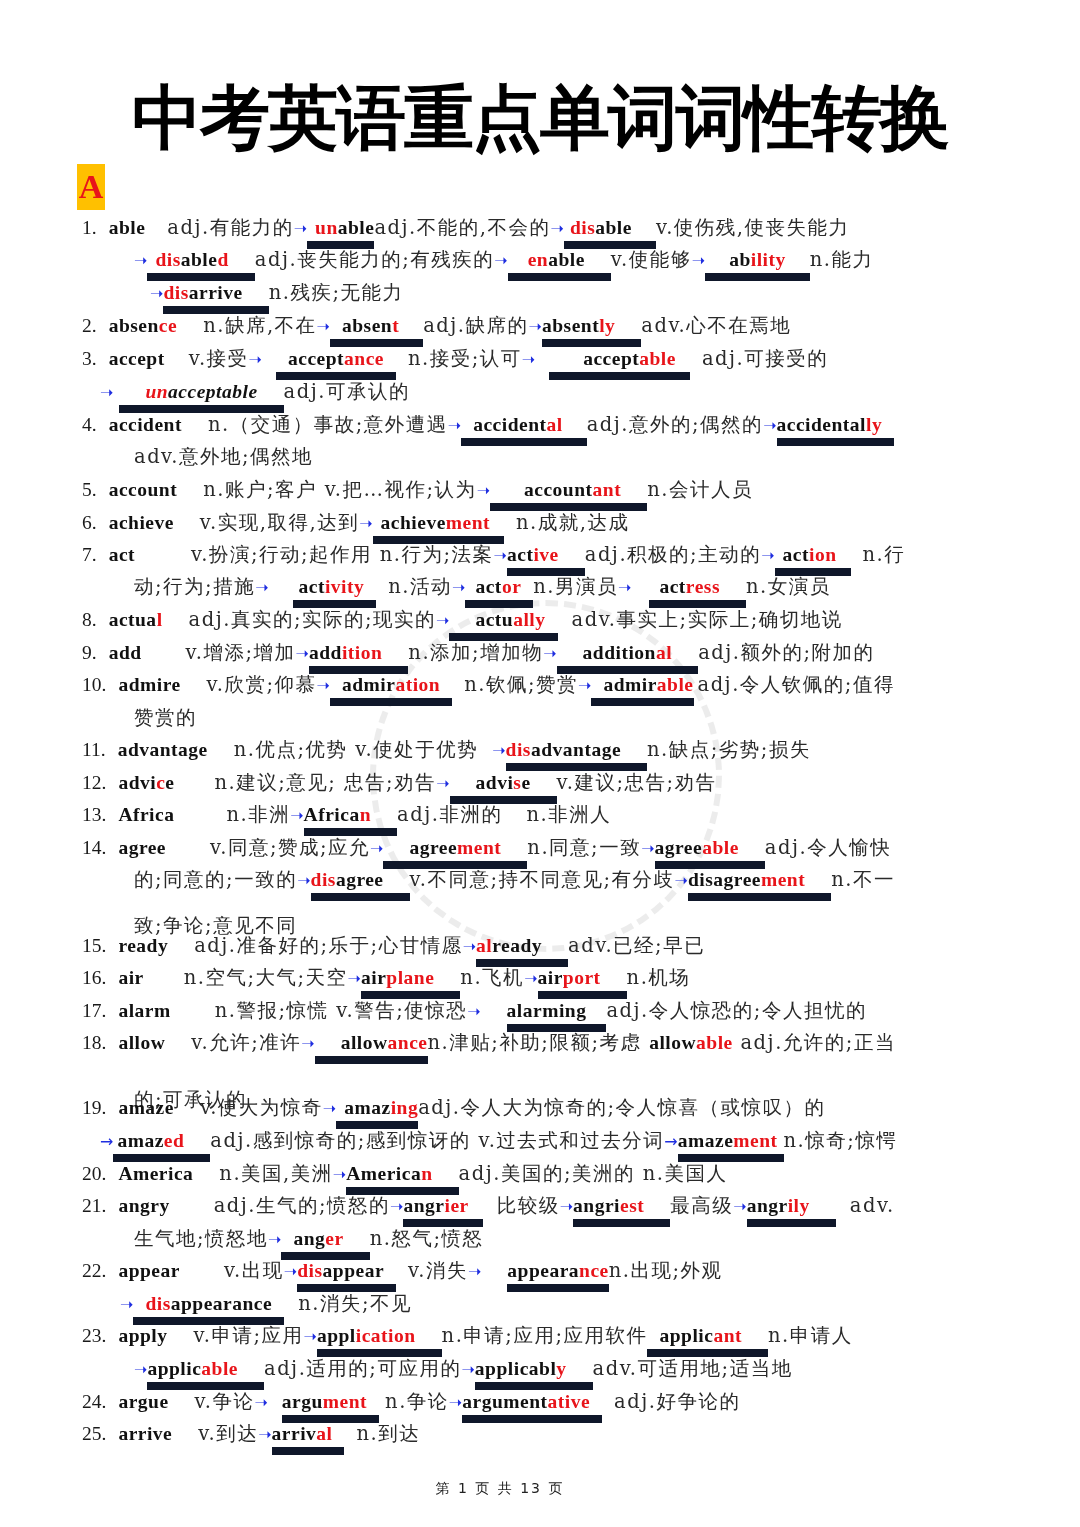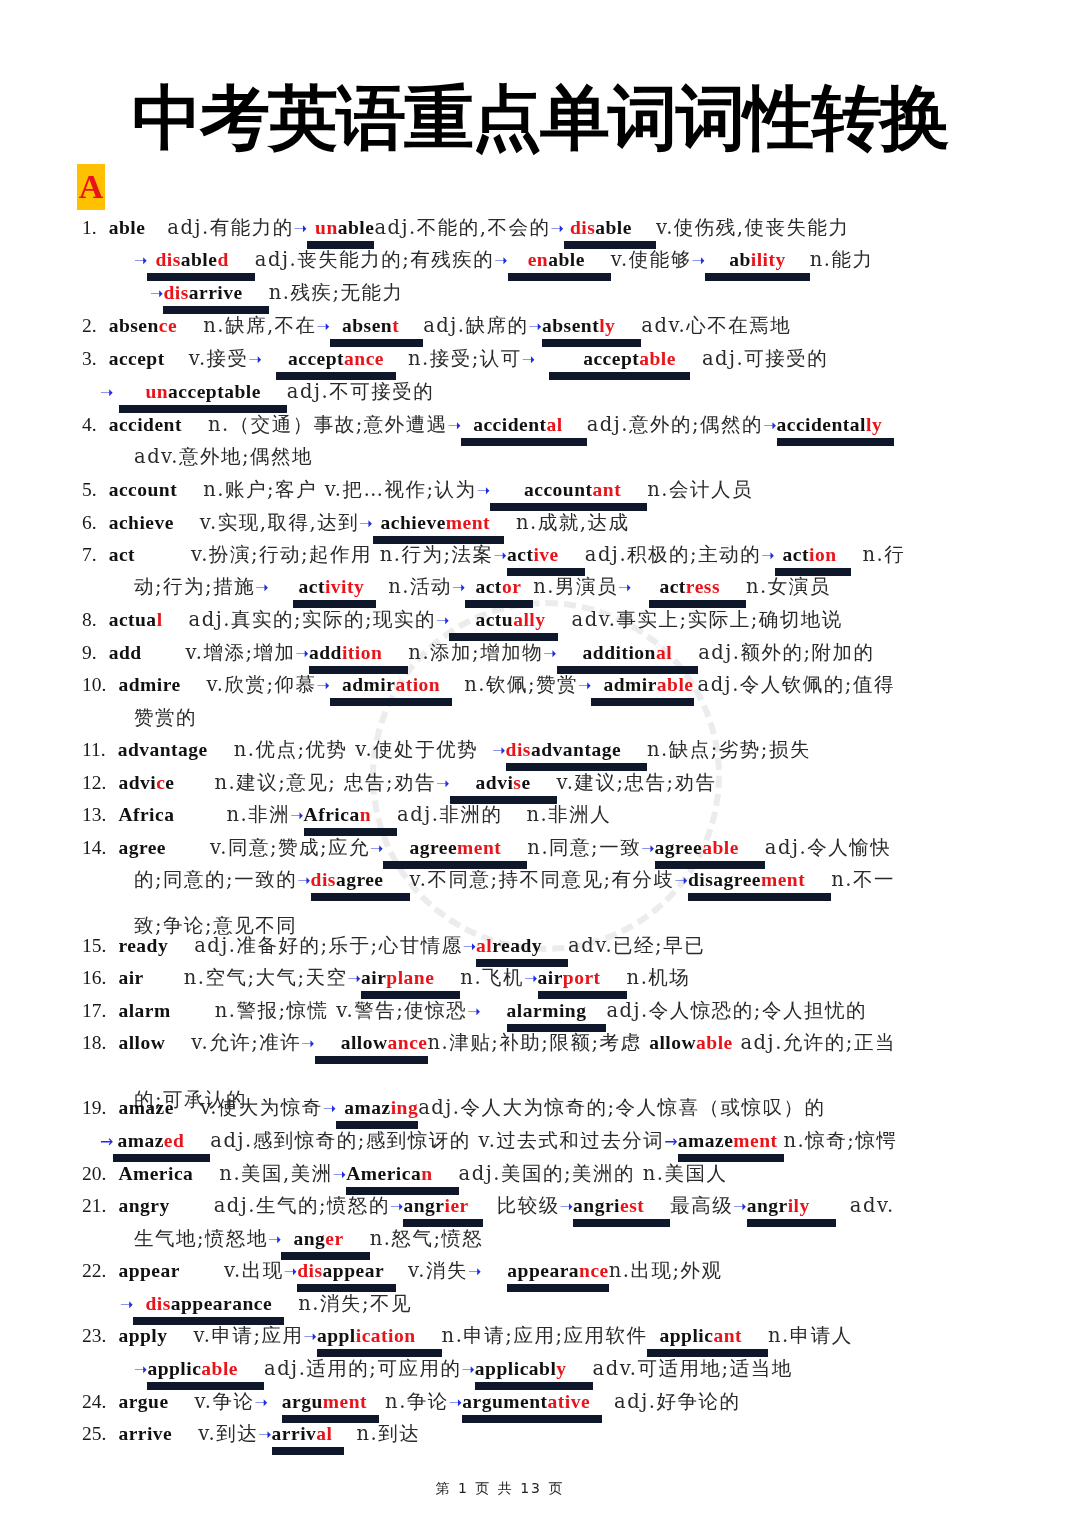--- a/index.html
+++ b/index.html
@@ -33,21 +33,21 @@
 <div class="title">中考英语重点单词词性转换</div>
 <div class="section-badge">A</div>
 <div class="watermark"></div>
 
 <div class="entries" id="entries">
     <div class="line" style="top: 0px; left: 82px;"><span class="num">1.</span><span style="display: inline-block; width: 12px;"></span><span class="head"><span class="blk">able</span></span><span style="display: inline-block; width: 22px;"></span><span class="t">adj.有能力的</span><span class="arr">➝</span><span class="blank" style="padding-left: 8px; padding-right: 0px;"><span class="red">un</span><span class="blk">able</span></span><span class="t">adj.不能的,不会的</span><span class="arr">➝</span><span class="blank" style="padding-left: 6px; padding-right: 24px;"><span class="red">dis</span><span class="blk">able</span></span><span class="t">v.使伤残,使丧失能力</span></div>
     <div class="line" style="top: 32px; left: 134px;"><span class="arr">➝</span><span class="blank" style="padding-left: 8px; padding-right: 26px;"><span class="red">dis</span><span class="blk">able</span><span class="red">d</span></span><span class="t">adj.丧失能力的;有残疾的</span><span class="arr">➝</span><span class="blank" style="padding-left: 20px; padding-right: 26px;"><span class="red">en</span><span class="blk">able</span></span><span class="t">v.使能够</span><span class="arr">➝</span><span class="blank" style="padding-left: 24px; padding-right: 24px;"><span class="blk">ab</span><span class="red">ility</span></span><span class="t">n.能力</span></div>
     <div class="line" style="top: 65px; left: 150px;"><span class="arr">➝</span><span class="blank" style="padding-left: 0px; padding-right: 26px;"><span class="red">dis</span><span class="blk">arrive</span></span><span class="t">n.残疾;无能力</span></div>
     <div class="line" style="top: 98px; left: 82px;"><span class="num">2.</span><span style="display: inline-block; width: 12px;"></span><span class="head"><span class="blk">absen</span><span class="red">ce</span></span><span style="display: inline-block; width: 26px;"></span><span class="t">n.缺席,不在</span><span class="arr">➝</span><span class="blank" style="padding-left: 12px; padding-right: 24px;"><span class="blk">absen</span><span class="red">t</span></span><span class="t">adj.缺席的</span><span class="arr">➝</span><span class="blank" style="padding-left: 0px; padding-right: 26px;"><span class="blk">absent</span><span class="red">ly</span></span><span class="t">adv.心不在焉地</span></div>
     <div class="line" style="top: 131px; left: 82px;"><span class="num">3.</span><span style="display: inline-block; width: 12px;"></span><span class="head"><span class="blk">accept</span></span><span style="display: inline-block; width: 24px;"></span><span class="t">v.接受</span><span class="arr">➝</span><span style="display: inline-block; width: 14px;"></span><span class="blank" style="padding-left: 12px; padding-right: 12px;"><span class="blk">accept</span><span class="red">ance</span></span><span style="display: inline-block; width: 12px;"></span><span class="t">n.接受;认可</span><span class="arr">➝</span><span style="display: inline-block; width: 14px;"></span><span class="blank" style="padding-left: 34px; padding-right: 14px;"><span class="blk">accept</span><span class="red">able</span></span><span style="display: inline-block; width: 12px;"></span><span class="t">adj.可接受的</span></div>
-    <div class="line" style="top: 164px; left: 100px;"><span class="arr">➝</span><span style="display: inline-block; width: 6px;"></span><span class="blank" style="padding-left: 26px; padding-right: 26px;"><span class="red">un</span><span class="blk">acceptable</span></span><span class="t">adj.不可接受的</span></div>
+    <div class="line" style="top: 164px; left: 100px;"><span class="arr">➝</span><span style="display: inline-block; width: 6px;"></span><span class="blank" style="padding-left: 26px; padding-right: 26px; font-style: italic;"><span class="red">un</span><span class="blk">acceptable</span></span><span class="t">adj.可承认的</span></div>
     <div class="line" style="top: 197px; left: 82px;"><span class="num">4.</span><span style="display: inline-block; width: 12px;"></span><span class="head"><span class="blk">accident</span></span><span style="display: inline-block; width: 26px;"></span><span class="t">n.（交通）事故;意外遭遇</span><span class="arr">➝</span><span class="blank" style="padding-left: 12px; padding-right: 24px;"><span class="blk">accident</span><span class="red">al</span></span><span class="t">adj.意外的;偶然的</span><span class="arr">➝</span><span class="blank" style="padding-left: 0px; padding-right: 12px;"><span class="blk">accidental</span><span class="red">ly</span></span></div>
     <div class="line" style="top: 229px; left: 134px;"><span class="t">adv.意外地;偶然地</span></div>
     <div class="line" style="top: 262px; left: 82px;"><span class="num">5.</span><span style="display: inline-block; width: 12px;"></span><span class="head"><span class="blk">account</span></span><span style="display: inline-block; width: 26px;"></span><span class="t">n.账户;客户 v.把…视作;认为</span><span class="arr">➝</span><span class="blank" style="padding-left: 34px; padding-right: 26px;"><span class="blk">account</span><span class="red">ant</span></span><span class="t">n.会计人员</span></div>
     <div class="line" style="top: 295px; left: 82px;"><span class="num">6.</span><span style="display: inline-block; width: 12px;"></span><span class="head"><span class="blk">achieve</span></span><span style="display: inline-block; width: 26px;"></span><span class="t">v.实现,取得,达到</span><span class="arr">➝</span><span class="blank" style="padding-left: 8px; padding-right: 14px;"><span class="blk">achieve</span><span class="red">ment</span></span><span style="display: inline-block; width: 12px;"></span><span class="t">n.成就,达成</span></div>
     <div class="line" style="top: 327px; left: 82px;"><span class="num">7.</span><span style="display: inline-block; width: 12px;"></span><span class="head"><span class="blk">act</span></span><span style="display: inline-block; width: 56px;"></span><span class="t">v.扮演;行动;起作用 n.行为;法案</span><span class="arr">➝</span><span class="blank" style="padding-left: 0px; padding-right: 26px;"><span class="blk">act</span><span class="red">ive</span></span><span class="t">adj.积极的;主动的</span><span class="arr">➝</span><span class="blank" style="padding-left: 8px; padding-right: 14px;"><span class="blk">act</span><span class="red">ion</span></span><span style="display: inline-block; width: 12px;"></span><span class="t">n.行</span></div>
     <div class="line" style="top: 359px; left: 134px;"><span class="t">动;行为;措施</span><span class="arr">➝</span><span style="display: inline-block; width: 24px;"></span><span class="blank" style="padding-left: 6px; padding-right: 12px;"><span class="blk">act</span><span class="red">ivity</span></span><span style="display: inline-block; width: 12px;"></span><span class="t">n.活动</span><span class="arr">➝</span><span class="blank" style="padding-left: 10px; padding-right: 12px;"><span class="blk">act</span><span class="red">or</span></span><span class="t">n.男演员</span><span class="arr">➝</span><span style="display: inline-block; width: 18px;"></span><span class="blank" style="padding-left: 10px; padding-right: 26px;"><span class="blk">act</span><span class="red">ress</span></span><span class="t">n.女演员</span></div>
     <div class="line" style="top: 392px; left: 82px;"><span class="num">8.</span><span style="display: inline-block; width: 12px;"></span><span class="head"><span class="blk">actua</span><span class="red">l</span></span><span style="display: inline-block; width: 26px;"></span><span class="t">adj.真实的;实际的;现实的</span><span class="arr">➝</span><span class="blank" style="padding-left: 26px; padding-right: 12px;"><span class="blk">actu</span><span class="red">ally</span></span><span style="display: inline-block; width: 14px;"></span><span class="t">adv.事实上;实际上;确切地说</span></div>
     <div class="line" style="top: 425px; left: 82px;"><span class="num">9.</span><span style="display: inline-block; width: 12px;"></span><span class="head"><span class="blk">add</span></span><span style="display: inline-block; width: 44px;"></span><span class="t">v.增添;增加</span><span class="arr">➝</span><span class="blank" style="padding-left: 0px; padding-right: 26px;"><span class="blk">add</span><span class="red">ition</span></span><span class="t">n.添加;增加物</span><span class="arr">➝</span><span class="blank" style="padding-left: 26px; padding-right: 26px;"><span class="blk">addition</span><span class="red">al</span></span><span class="t">adj.额外的;附加的</span></div>
     <div class="line" style="top: 457px; left: 82px;"><span class="num">10.</span><span style="display: inline-block; width: 12px;"></span><span class="head"><span class="blk">admire</span></span><span style="display: inline-block; width: 26px;"></span><span class="t">v.欣赏;仰慕</span><span class="arr">➝</span><span class="blank" style="padding-left: 12px; padding-right: 12px;"><span class="blk">admir</span><span class="red">ation</span></span><span style="display: inline-block; width: 12px;"></span><span class="t">n.钦佩;赞赏</span><span class="arr">➝</span><span class="blank" style="padding-left: 12px; padding-right: 0px;"><span class="blk">admir</span><span class="red">able</span></span><span style="display: inline-block; width: 4px;"></span><span class="t">adj.令人钦佩的;值得</span></div>
     <div class="line" style="top: 490px; left: 134px;"><span class="t">赞赏的</span></div>

